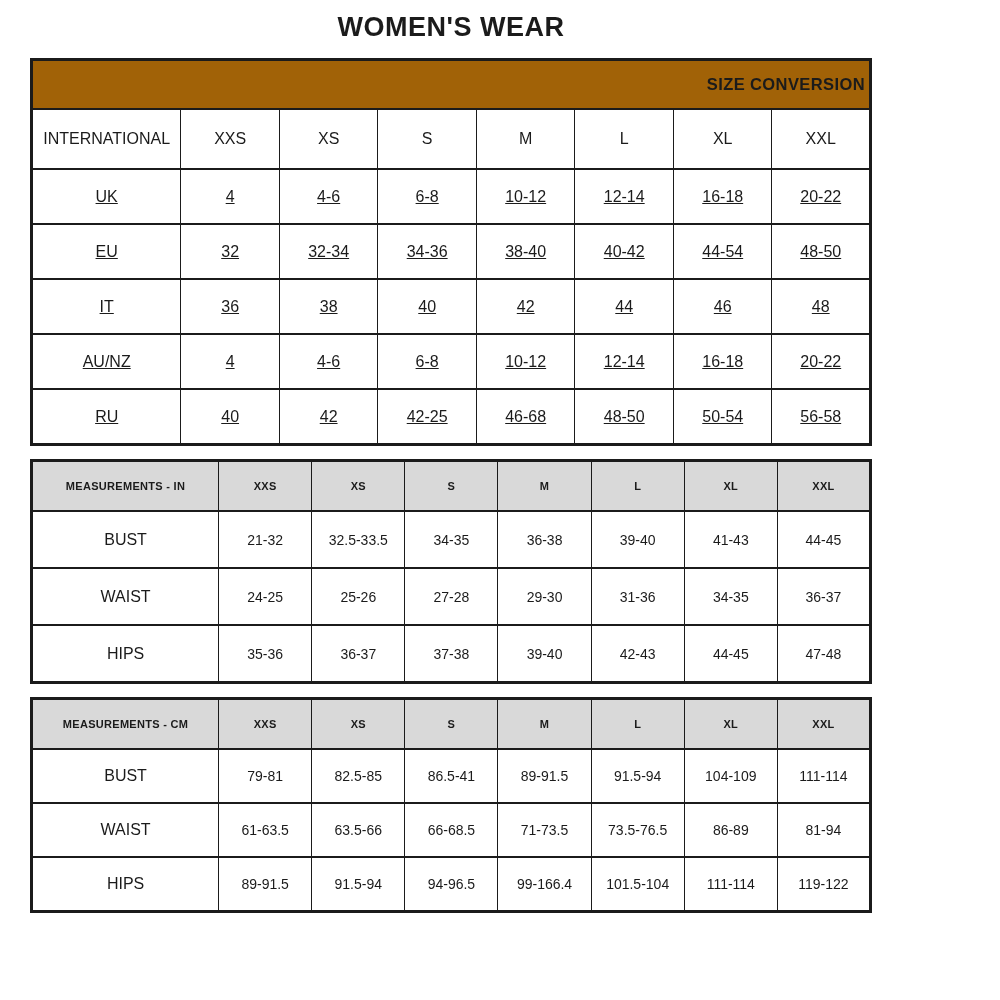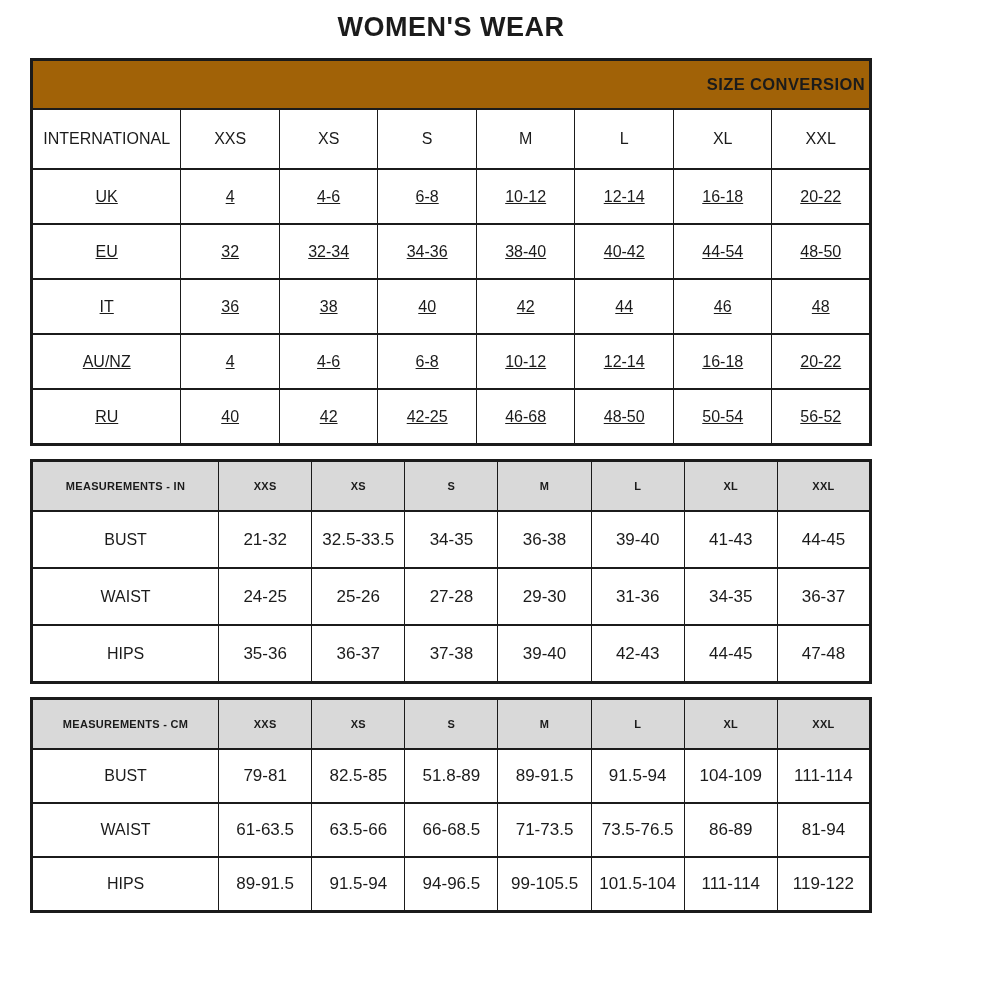--- a/index.html
+++ b/index.html
@@ -57,21 +57,21 @@
   .meas tr.head td {
     height: 48px;
     background: #d9d9d9;
     font-weight: 700;
     font-size: 11px;
     letter-spacing: 0.3px;
   }
   #t2 tr.data td { height: 55px; }
   #t3 tr.data td { height: 52px; }
   .meas tr.data td.rowlab { font-size: 16px; margin-top: 12px; }
-  .meas tr.data td.val { font-size: 17px; }
+  .meas tr.data td.val { font-size: 14px; }
 </style>
 </head>
 <body>
 
 <div class="page">
 
   <h1 class="title">WOMEN'S WEAR</h1>
 
   <table class="tbl">
     <colgroup>
@@ -139,21 +139,21 @@
           <td class="val">20-22</td>
         </tr>
         <tr class="data">
           <td class="rowlab">RU</td>
           <td class="val">40</td>
           <td class="val">42</td>
           <td class="val">42-25</td>
           <td class="val">46-68</td>
           <td class="val">48-50</td>
           <td class="val">50-54</td>
-          <td class="val">56-52</td>
+          <td class="val">56-58</td>
         </tr>
       </tbody>
   </table>
 
   <table class="tbl meas">
     <colgroup>
       <col style="width:22.3%">
       <col style="width:11.1%">
         <col style="width:11.1%">
         <col style="width:11.1%">
@@ -225,42 +225,42 @@
           <td>S</td>
           <td>M</td>
           <td>L</td>
           <td>XL</td>
           <td>XXL</td>
         </tr>
         <tr class="data">
           <td class="rowlab">BUST</td>
           <td class="val">79-81</td>
           <td class="val">82.5-85</td>
-          <td class="val">51.8-89</td>
+          <td class="val">86.5-41</td>
           <td class="val">89-91.5</td>
           <td class="val">91.5-94</td>
           <td class="val">104-109</td>
           <td class="val">111-114</td>
         </tr>
         <tr class="data">
           <td class="rowlab">WAIST</td>
           <td class="val">61-63.5</td>
           <td class="val">63.5-66</td>
           <td class="val">66-68.5</td>
           <td class="val">71-73.5</td>
           <td class="val">73.5-76.5</td>
           <td class="val">86-89</td>
           <td class="val">81-94</td>
         </tr>
         <tr class="data">
           <td class="rowlab">HIPS</td>
           <td class="val">89-91.5</td>
           <td class="val">91.5-94</td>
           <td class="val">94-96.5</td>
-          <td class="val">99-105.5</td>
+          <td class="val">99-166.4</td>
           <td class="val">101.5-104</td>
           <td class="val">111-114</td>
           <td class="val">119-122</td>
         </tr>
       </tbody>
   </table>
 
 </div>
 
 </body></html>

